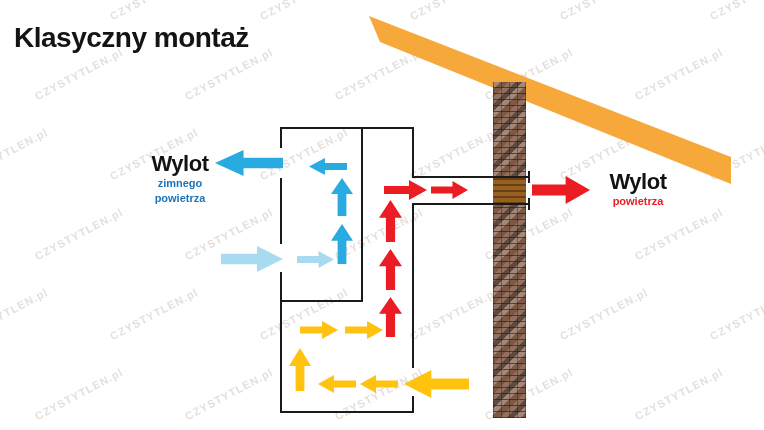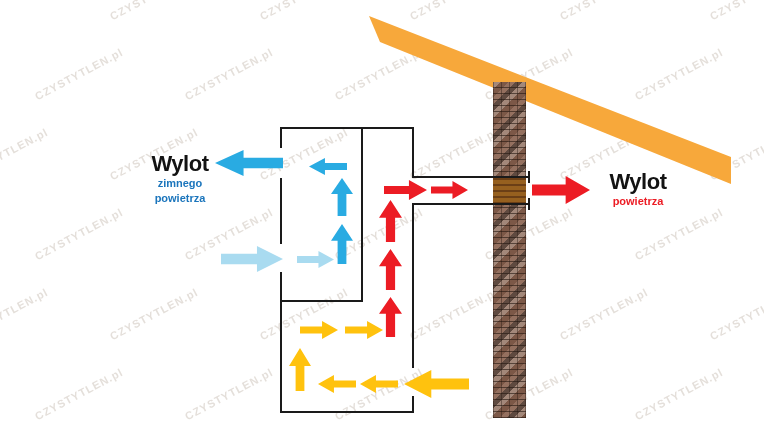--- a/index.html
+++ b/index.html
@@ -82,20 +82,21 @@
       <span class="wm" style="left: 405px; top: 308px;">CZYSTYTLEN.pl</span>
       <span class="wm" style="left: 555px; top: 308px;">CZYSTYTLEN.pl</span>
       <span class="wm" style="left: 705px; top: 308px;">CZYSTYTLEN.pl</span>
       <span class="wm" style="left: 30px; top: 388px;">CZYSTYTLEN.pl</span>
       <span class="wm" style="left: 180px; top: 388px;">CZYSTYTLEN.pl</span>
       <span class="wm" style="left: 330px; top: 388px;">CZYSTYTLEN.pl</span>
       <span class="wm" style="left: 480px; top: 388px;">CZYSTYTLEN.pl</span>
       <span class="wm" style="left: 630px; top: 388px;">CZYSTYTLEN.pl</span>
     </div>
 
+  <h1 class="title">Klasyczny montaż</h1>
 
   <div class="roof"></div>
   <div class="wall"></div>
   <div class="vent"></div>
 
   <div class="ln" style="left:280px;top:127px;width:134px;height:2px;"></div>
   <div class="ln" style="left:280px;top:127px;width:2px;height:21px;"></div>
   <div class="ln" style="left:280px;top:178px;width:2px;height:66px;"></div>
   <div class="ln" style="left:280px;top:272px;width:2px;height:141px;"></div>
   <div class="ln" style="left:280px;top:411px;width:134px;height:2px;"></div>

